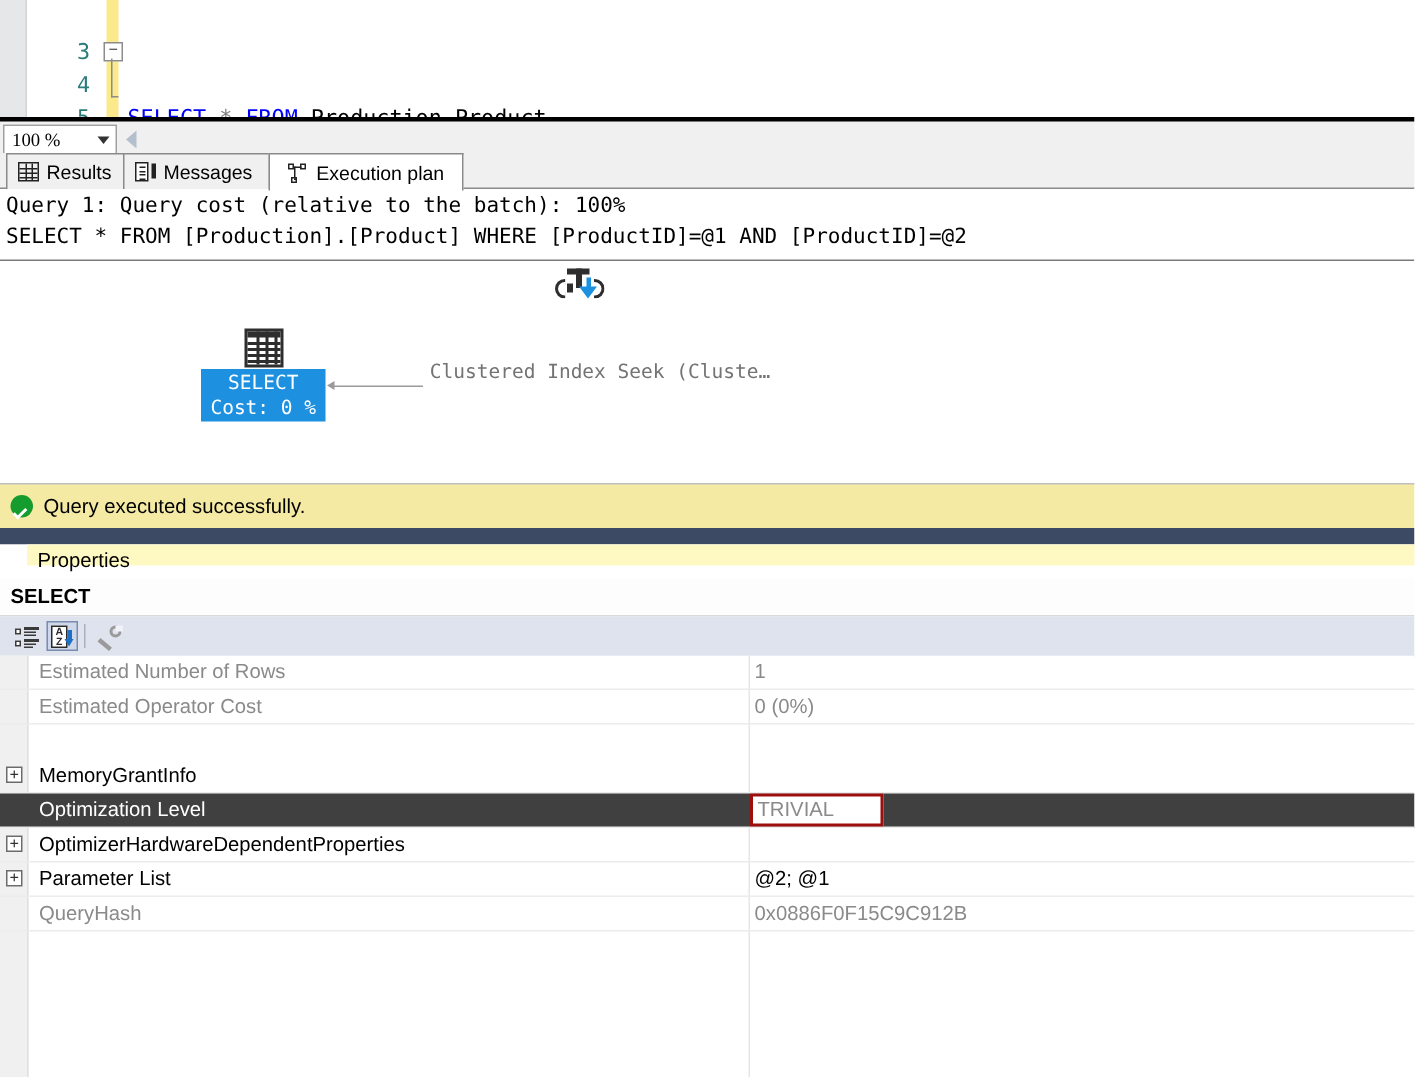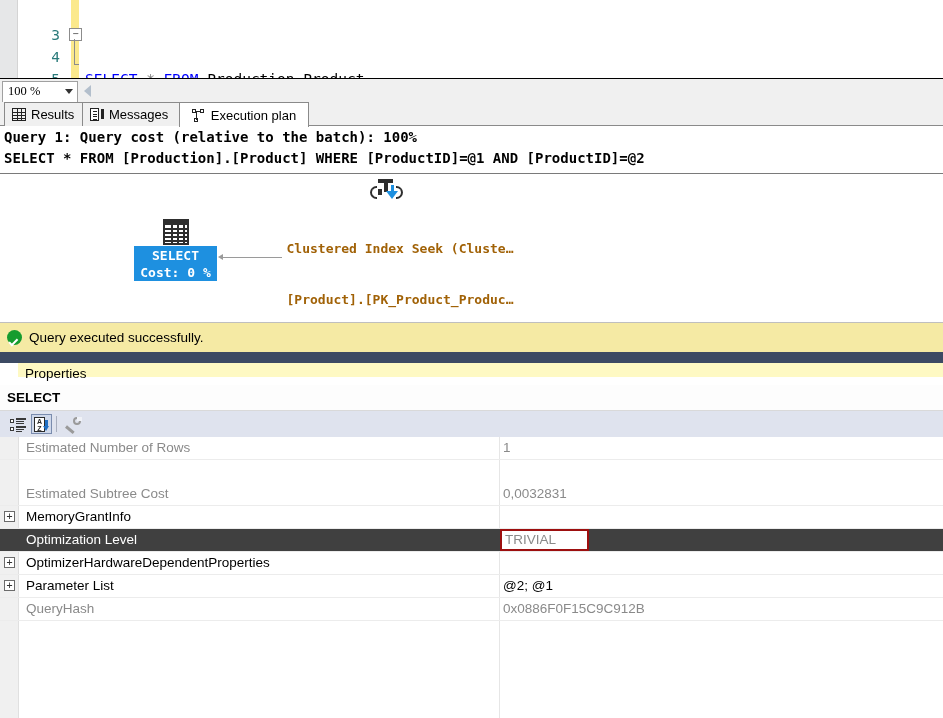--- a/index.html
+++ b/index.html
@@ -25,21 +25,21 @@
   .kw{color:#0000ff;}
   .kw2{color:#808080;}
   .op{color:#808080;}
   .plain{color:#000;}
   .boxminus{position:absolute;left:69px;width:11px;height:11px;border:1px solid #8c8c8c;background:#fff;
             font-family:"DejaVu Sans Mono",monospace;font-size:10px;line-height:9px;text-align:center;color:#555;}
   .vline{position:absolute;left:74px;width:1px;background:#8c8c8c;}
   .hstub{position:absolute;width:5px;height:1px;background:#8c8c8c;}
 
   
-  .zoombar{position:absolute;left:0;top:78px;width:943px;height:24px;background:#f0f0f0;border-top:1px solid #000000;}
+  .zoombar{position:absolute;left:0;top:78px;width:943px;height:24px;background:#f0f0f0;border-top:3px solid #000000;}
   .zoomsel{position:absolute;left:2px;top:2px;width:74px;height:20px;background:#fff;border:1px solid #a0a0a0;
            font-size:12.5px;font-family:"Liberation Serif", serif;}
   .zoomsel .zv{position:absolute;left:5px;top:2px;}
   .zoomsel .zarrow{position:absolute;right:4px;top:7px;width:0;height:0;border-left:4px solid transparent;border-right:4px solid transparent;border-top:5px solid #333;}
   .scrl-left{position:absolute;left:84px;top:6px;width:0;height:0;border-top:6px solid transparent;border-bottom:6px solid transparent;border-right:7px solid #b3bfcc;}
 
   
   .tabstrip{position:absolute;left:0;top:102px;width:943px;height:24px;background:#f0f0f0;}
   .tabstrip .tline{position:absolute;left:0;bottom:0;width:943px;height:1px;background:#8a8a8a;}
   .tab{position:absolute;top:0;height:24px;background:#f0f0f0;border:1px solid #8a8a8a;border-bottom:none;
@@ -65,21 +65,21 @@
   
   .ic-plan i{position:absolute;background:#222;}
   .ic-plan .b1{left:0;top:0;width:4px;height:4px;border:1.2px solid #222;background:#fff;box-sizing:border-box;}
   .ic-plan .b2{left:8px;top:0px;width:4px;height:4px;border:1.2px solid #222;background:#fff;box-sizing:border-box;}
   .ic-plan .b3{left:2px;top:9px;width:4px;height:4px;border:1.2px solid #222;background:#fff;box-sizing:border-box;}
   .ic-plan .l1{left:4px;top:2px;width:5px;height:1px;}
   .ic-plan .l2{left:4px;top:2px;width:1px;height:8px;}
   .ic-plan .l3{left:4px;top:10px;width:2px;height:1px;}
 
   
-  .planpane{position:absolute;left:0;top:126px;width:943px;height:196px;background:#ffffff;overflow:hidden;font-weight:bold;}
+  .planpane{position:absolute;left:0;top:126px;width:943px;height:196px;background:#ffffff;overflow:hidden;}
   .planhead{position:absolute;left:4px;top:2px;font-family:"DejaVu Sans Mono", monospace;font-size:14px;line-height:21px;white-space:pre;color:#000;}
   .planrule{position:absolute;left:0;top:47px;width:943px;height:1px;background:#7a7a7a;}
 
   .plan-canvas{position:absolute;left:0;top:48px;width:943px;height:148px;}
   .sel-node{position:absolute;left:134px;top:72px;width:83px;height:35px;background:#1e90e0;
             color:#fff;font-family:"DejaVu Sans Mono", monospace;font-size:13px;line-height:17px;text-align:center;
             padding-top:1px;box-sizing:border-box;}
   .sel-icon{position:absolute;left:163px;top:45px;width:26px;height:26px;background:#fff;border:2px solid #2e2e2e;box-sizing:border-box;}
   .sel-icon i{position:absolute;background:#2e2e2e;}
   .sel-icon .hh{left:0;width:100%;height:1.5px;}
@@ -92,21 +92,21 @@
   .seek-icon{position:absolute;left:370px;top:2px;width:34px;height:28px;}
   .seek-icon .lf{position:absolute;left:0;top:10px;width:5px;height:9px;border:2px solid #2e2e2e;border-right:none;border-radius:9px 0 0 9px;}
   .seek-icon .rf{position:absolute;left:26px;top:10px;width:5px;height:9px;border:2px solid #2e2e2e;border-left:none;border-radius:0 9px 9px 0;}
   .seek-icon .topbar{position:absolute;left:8px;top:3px;width:15px;height:3.5px;background:#2e2e2e;}
   .seek-icon .stem{position:absolute;left:14px;top:3px;width:3.5px;height:13px;background:#2e2e2e;}
   .seek-icon .lleg{position:absolute;left:8px;top:13px;width:3.5px;height:6px;background:#2e2e2e;}
   .seek-icon .arw{position:absolute;left:16px;top:15px;width:0;height:0;border-left:6px solid transparent;border-right:6px solid transparent;border-top:8px solid #1e90e0;}
   .seek-icon .ashaft{position:absolute;left:20.5px;top:9px;width:3px;height:8px;background:#1e90e0;}
 
   .seek-label{position:absolute;left:235px;top:32px;width:330px;
-              font-family:"DejaVu Sans Mono", monospace;font-size:13px;line-height:17px;text-align:center;color:#a16207;white-space:pre;}
+              font-family:"DejaVu Sans Mono", monospace;font-size:13px;line-height:17px;text-align:center;color:#737373;white-space:pre;}
 
   
   .statusbar{position:absolute;left:0;top:322px;width:943px;height:30px;background:#f5eaa4;border-top:1px solid #bfbfbf;
              display:flex;align-items:center;gap:7px;padding-left:7px;box-sizing:border-box;font-size:13.5px;}
   .ok-icon{width:15px;height:15px;border-radius:50%;background:#159c2e;position:relative;flex:0 0 auto;}
   .ok-icon:before{content:"";position:absolute;left:3.5px;top:7px;width:3px;height:6.5px;border:solid #fff;border-width:0 2px 2px 0;transform:rotate(45deg);}
 
   .darkband{position:absolute;left:0;top:352px;width:943px;height:11px;background:#3c4a63;}
 
   
@@ -265,21 +265,20 @@
         <span class="lf"></span>
         <span class="rf"></span>
         <span class="topbar"></span>
         <span class="stem"></span>
         <span class="lleg"></span>
         <span class="ashaft"></span>
         <span class="arw"></span>
       </div>
       <div class="seek-label">
         <div>Clustered Index Seek (Cluste…</div>
-        <div>[Product].[PK_Product_Produc…</div>
         
         
         
         
       </div>
     </div>
   </div>
 
   <div class="statusbar">
     <span class="ok-icon"></span>
@@ -327,25 +326,25 @@
 
     <div class="grid">
       <div class="gutter"></div>
       <div class="splitline"></div>
 
       <div class="row dim" style="top:0px;">
         <span class="pname">Estimated Number of Rows</span>
         <span class="pval">1</span>
       </div>
 
-
-      <div class="row dim" style="top:46px;">
-        <span class="pname">Estimated Subtree Cost</span>
-        <span class="pval">0,0032831</span>
-      </div>
+      <div class="row dim" style="top:23px;">
+        <span class="pname">Estimated Operator Cost</span>
+        <span class="pval">0 (0%)</span>
+      </div>
+
 
       <div class="row" style="top:69px;">
         <span class="exp">+</span>
         <span class="pname">MemoryGrantInfo</span>
         <span class="pval"></span>
       </div>
 
       <div class="row sel" style="top:92px;">
         <span class="pname">Optimization Level</span>
         <span class="valbox"></span>

